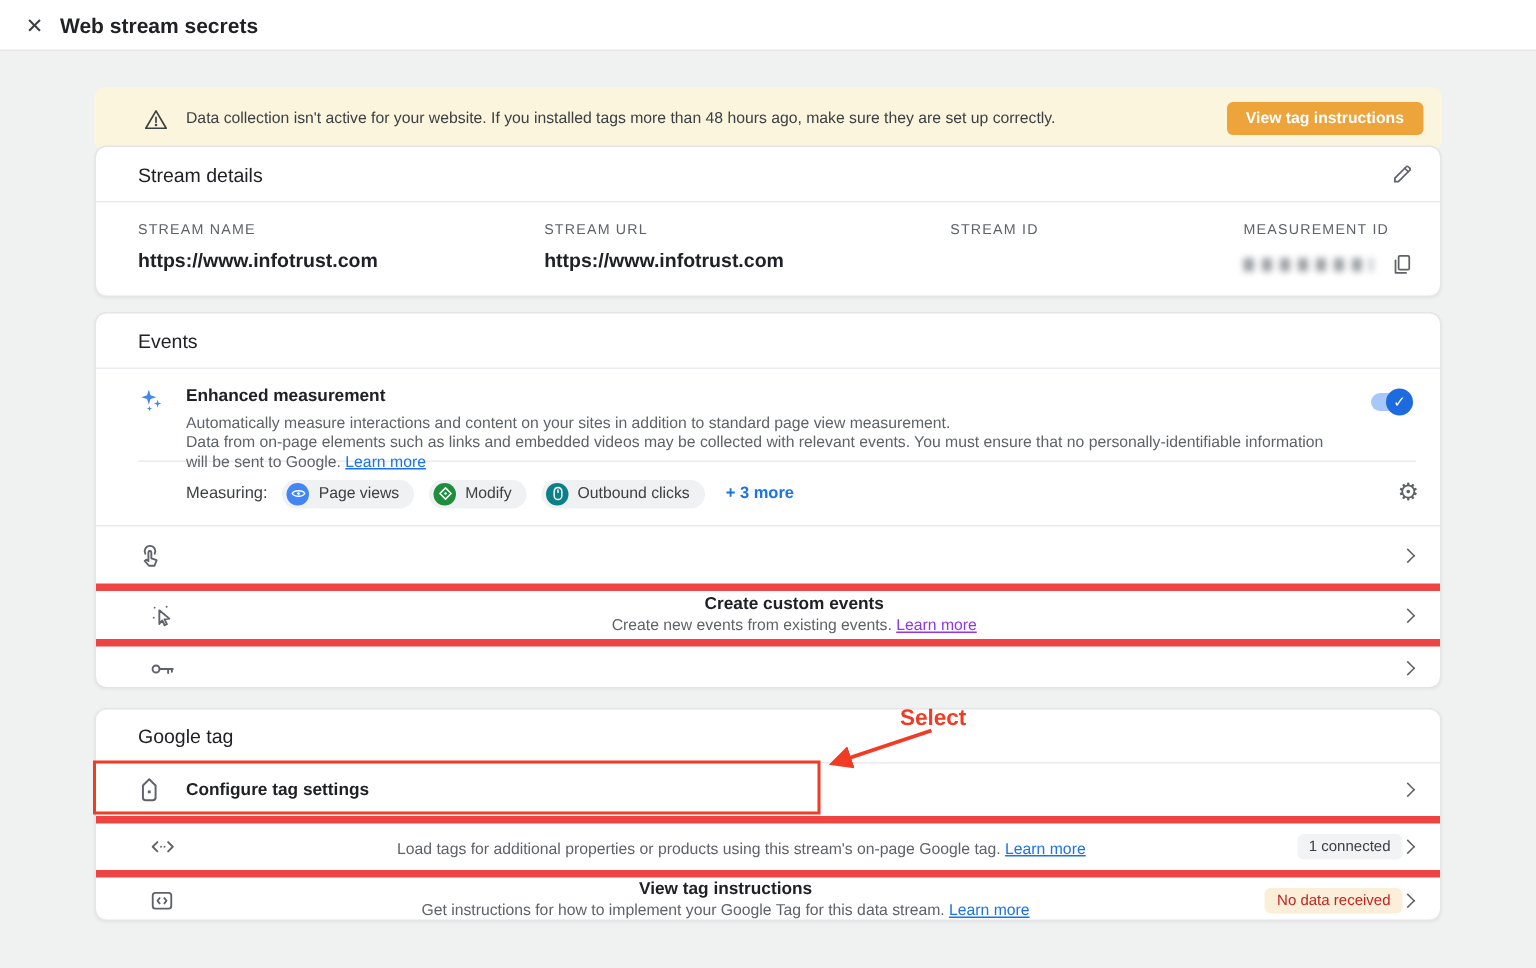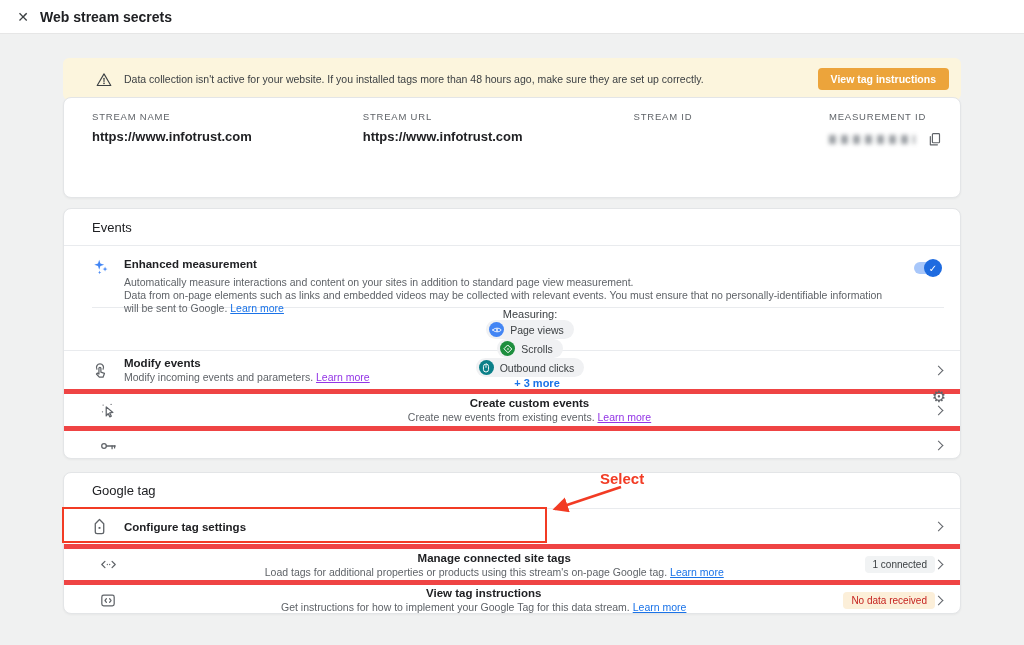--- a/index.html
+++ b/index.html
@@ -94,21 +94,21 @@
     background:#a8c7fa; margin:4px 6px 0 20px; cursor:pointer; flex:none;
   }
   .toggle-knob {
     position:absolute; right:-2px; top:-3px; width:18px; height:18px;
     border-radius:50%; background:#1e6be0; color:#fff;
     display:flex; align-items:center; justify-content:center; font-size:10px;
   }
   .divider-inset { margin:0 16px 0 28px; border-top:1px solid #e9ebee; }
   .measuring {
     height:43px; display:flex; align-items:center;
-    padding:0 14px 0 60px; border-bottom:1px solid #e9ebee;flex-direction:column;
+    padding:0 14px 0 60px; border-bottom:1px solid #e9ebee;
   }
   .meas-label { font-size:11px; color:#3c4043; margin-right:10px; }
   .chip {
     display:flex; align-items:center; gap:6px;
     background:#f0f1f3; border-radius:10px; padding:2px 10px 2px 3px;
     font-size:10.5px; font-weight:400; color:#3c4043; margin-right:10px;
   }
   .chip-ic {
     width:15px; height:15px; border-radius:50%;
     display:flex; align-items:center; justify-content:center; line-height:0; flex:none;
@@ -144,20 +144,30 @@
       <path d="M10 2 L18.5 16.5 H1.5 Z"></path>
       <line x1="10" y1="7.5" x2="10" y2="11.5"></line>
       <circle cx="10" cy="13.8" r="0.4" fill="#3c4043"></circle>
     </svg>
   </span>
   <span class="banner-text">Data collection isn't active for your website. If you installed tags more than 48 hours ago, make sure they are set up correctly.</span>
   <button class="banner-btn">View tag instructions</button>
 </div>
 
 <div class="card" style="top:97px; height:101px;">
+  <div class="card-header">
+    <span>Stream details</span>
+    <span class="spacer"></span>
+    <button class="icon-btn">
+      <svg class="ic" width="15" height="15" viewBox="0 0 18 18">
+        <path d="M3.5 14.5 v-2.8 L12.6 2.6 a1.1 1.1 0 0 1 1.6 0 l1.2 1.2 a1.1 1.1 0 0 1 0 1.6 L6.3 14.5 Z"></path>
+        <line x1="11.4" y1="3.8" x2="14.2" y2="6.6"></line>
+      </svg>
+    </button>
+  </div>
   <div class="fields">
     <div class="f1">
       <div class="flabel">STREAM NAME</div>
       <div class="fvalue">https://www.infotrust.com</div>
     </div>
     <div class="f2">
       <div class="flabel">STREAM URL</div>
       <div class="fvalue">https://www.infotrust.com</div>
     </div>
     <div class="f3">
@@ -217,21 +227,21 @@
       </span>
       <span>Page views</span>
     </span>
     <span class="chip">
       <span class="chip-ic" style="background: rgb(30, 142, 62);">
         <svg class="wic" width="10" height="10" viewBox="0 0 12 12">
           <path d="M6 1.5 L10.5 6 L6 10.5 L1.5 6 Z"></path>
           <circle cx="6" cy="6" r="1" fill="#fff" stroke="none"></circle>
         </svg>
       </span>
-      <span>Scrolls</span>
+      <span>Modify</span>
     </span>
     <span class="chip">
       <span class="chip-ic" style="background: rgb(11, 128, 137);">
         <svg class="wic" width="8" height="10" viewBox="0 0 10 12">
           <rect x="1.8" y="1" width="6.4" height="10" rx="3.2"></rect>
           <line x1="5" y1="3" x2="5" y2="5.2"></line>
         </svg>
       </span>
       <span>Outbound clicks</span>
     </span>
@@ -239,27 +249,20 @@
     <span class="gear">⚙</span>
   </div>
 
   <div class="row" style="height:38px;">
     <span class="row-icon">
       <svg class="ic" width="16" height="17" viewBox="0 0 18 19">
         <path d="M5.5 8 A4 4 0 1 1 12.5 8"></path>
         <path d="M7.8 7 v6.5 l-1.6 -1.1 -1.2 1 3.2 3.6 h4.2 l1.6 -4.2 -4 -1.4 v-4.4 a1.1 1.1 0 0 0 -2.2 0 Z"></path>
       </svg>
     </span>
-    <div class="row-text">
-      <div class="row-title">Modify events</div>
-      <div class="row-desc">
-        <span>Modify incoming events and parameters.</span>
-        <span class="lnk lnk-purple">Learn more</span>
-      </div>
-    </div>
     <div class="row-right">
         <span class="chev"></span>
       </div>
   </div>
 
   <div class="row row-divider" style="height:37px;">
     <span class="row-icon">
       <svg class="ic" width="16" height="16" viewBox="0 0 18 18">
         <path d="M7 5.5 l7.5 6.2 -3.6 .6 1.8 3.6 -1.7 .8 -1.8 -3.6 -2.2 2.6 Z"></path>
         <circle cx="3.5" cy="3.5" r="0.7" fill="#5f6368" stroke="none"></circle>
@@ -317,21 +320,20 @@
   <div class="row row-divider" style="height:36px;">
     <span class="row-icon">
       <svg class="ic" width="17" height="13" viewBox="0 0 19 14">
         <polyline points="5.5,3.5 2,7 5.5,10.5"></polyline>
         <polyline points="13.5,3.5 17,7 13.5,10.5"></polyline>
         <circle cx="8.2" cy="7" r="0.7" fill="#5f6368" stroke="none"></circle>
         <circle cx="10.8" cy="7" r="0.7" fill="#5f6368" stroke="none"></circle>
       </svg>
     </span>
     <div class="row-text">
-      <div class="row-title">Manage connected site tags</div>
       <div class="row-desc">
         <span>Load tags for additional properties or products using this stream's on-page Google tag.</span>
         <span class="lnk lnk-blue">Learn more</span>
       </div>
     </div>
     <div class="row-right">
       <span class="badge badge-gray">1 connected</span>
       <span class="chev"></span>
     </div>
   </div>

